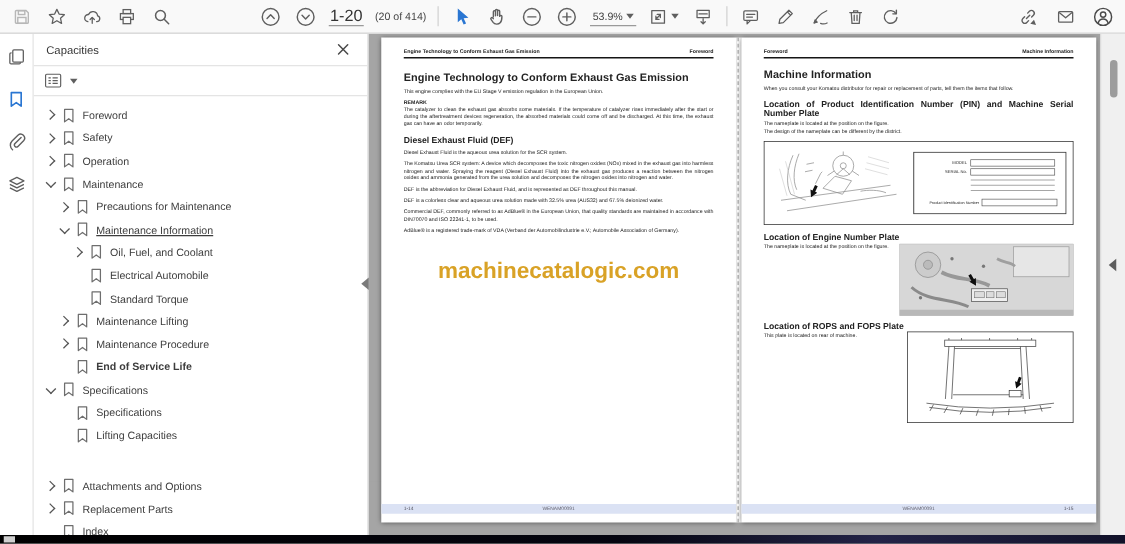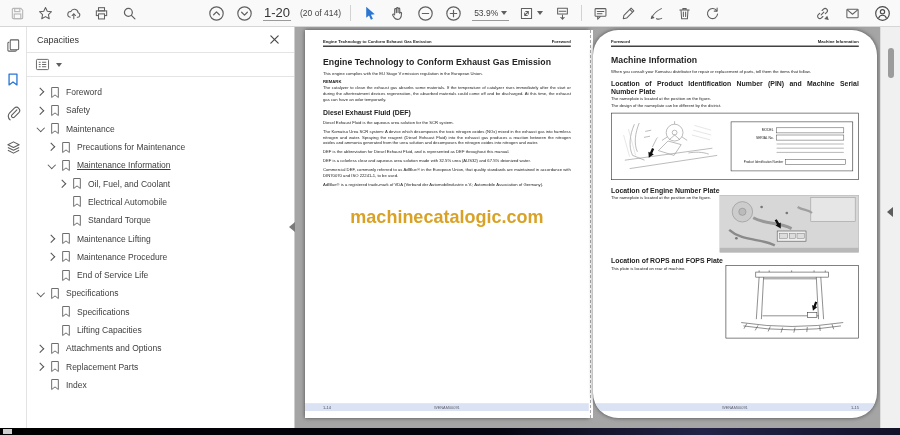--- a/index.html
+++ b/index.html
@@ -43,21 +43,21 @@
   .chev.none::before{border:none;}
   .bmk{margin:0 6px 0 3px;display:flex;align-items:center;}
   .bm-label{font-size:8.5px;color:#3d3d3d;white-space:nowrap;}
   .bm-row.selected .bm-label{text-decoration:underline;}
 
   
   #doc{position:absolute;left:295px;top:27px;width:585px;height:358px;background:#a5a5a5;z-index:1;text-decoration:underline;}
   .page{position:absolute;top:3px;width:284px;height:388px;background:#fff;
     box-shadow:0 0 4px rgba(0,0,0,.55);overflow:hidden;}
   #pageL{left:10px;}
-  #pageR{left:298px;border-radius:25px;}
+  #pageR{left:298px;}
   #pagegap{position:absolute;left:294px;top:3px;width:4px;height:388px;background:#fdfdfd;}
   #pagegap::before{content:"";position:absolute;left:1px;top:0;bottom:0;border-left:1px dashed #a8a8a8;}
 
   .pz{width:473px;height:647px;transform:scale(0.6);transform-origin:0 0;
     padding:16px 30px 0;position:relative;color:#222;}
   .phead{display:flex;justify-content:space-between;align-items:flex-end;
     font-size:7px;font-weight:bold;padding-bottom:3px;border-bottom:2px solid #151515;}
   .h1{font-size:14.5px;font-weight:bold;margin-top:18px;letter-spacing:.1px;}
   .h2{font-size:11.5px;font-weight:bold;margin-top:11px;text-align:justify;}
   .p{font-size:7px;line-height:9.6px;text-align:justify;margin-top:5.5px;}
@@ -303,20 +303,29 @@
         <div class="bm-row" style="padding-left: 2px;">
           <span class="chev collapsed"></span>
           <span class="bmk">
             <svg width="10" height="13" viewBox="0 0 12 15" fill="none" stroke="#6e6e6e" stroke-width="1.2" stroke-linejoin="round">
               <path d="M2 1.5h8v12L6 10.4 2 13.5z"></path>
             </svg>
           </span>
           <span class="bm-label">Safety</span>
         </div>
         <div class="bm-row" style="padding-left: 2px;">
+          <span class="chev collapsed"></span>
+          <span class="bmk">
+            <svg width="10" height="13" viewBox="0 0 12 15" fill="none" stroke="#6e6e6e" stroke-width="1.2" stroke-linejoin="round">
+              <path d="M2 1.5h8v12L6 10.4 2 13.5z"></path>
+            </svg>
+          </span>
+          <span class="bm-label">Operation</span>
+        </div>
+        <div class="bm-row" style="padding-left: 2px;">
           <span class="chev expanded"></span>
           <span class="bmk">
             <svg width="10" height="13" viewBox="0 0 12 15" fill="none" stroke="#6e6e6e" stroke-width="1.2" stroke-linejoin="round">
               <path d="M2 1.5h8v12L6 10.4 2 13.5z"></path>
             </svg>
           </span>
           <span class="bm-label">Maintenance</span>
         </div>
         <div class="bm-row" style="padding-left: 13px;">
           <span class="chev collapsed"></span>
@@ -374,57 +383,57 @@
         </div>
         <div class="bm-row" style="padding-left: 13px;">
           <span class="chev collapsed"></span>
           <span class="bmk">
             <svg width="10" height="13" viewBox="0 0 12 15" fill="none" stroke="#6e6e6e" stroke-width="1.2" stroke-linejoin="round">
               <path d="M2 1.5h8v12L6 10.4 2 13.5z"></path>
             </svg>
           </span>
           <span class="bm-label">Maintenance Procedure</span>
         </div>
+        <div class="bm-row" style="padding-left: 13px; font-weight: bold;">
+          <span class="chev none"></span>
+          <span class="bmk">
+            <svg width="10" height="13" viewBox="0 0 12 15" fill="none" stroke="#6e6e6e" stroke-width="1.2" stroke-linejoin="round">
+              <path d="M2 1.5h8v12L6 10.4 2 13.5z"></path>
+            </svg>
+          </span>
+          <span class="bm-label">End of Service Life</span>
+        </div>
+        <div class="bm-row" style="padding-left: 2px;">
+          <span class="chev expanded"></span>
+          <span class="bmk">
+            <svg width="10" height="13" viewBox="0 0 12 15" fill="none" stroke="#6e6e6e" stroke-width="1.2" stroke-linejoin="round">
+              <path d="M2 1.5h8v12L6 10.4 2 13.5z"></path>
+            </svg>
+          </span>
+          <span class="bm-label">Specifications</span>
+        </div>
         <div class="bm-row" style="padding-left: 13px;">
           <span class="chev none"></span>
           <span class="bmk">
             <svg width="10" height="13" viewBox="0 0 12 15" fill="none" stroke="#6e6e6e" stroke-width="1.2" stroke-linejoin="round">
               <path d="M2 1.5h8v12L6 10.4 2 13.5z"></path>
             </svg>
           </span>
-          <span class="bm-label">End of Service Life</span>
-        </div>
-        <div class="bm-row" style="padding-left: 2px;">
-          <span class="chev expanded"></span>
-          <span class="bmk">
-            <svg width="10" height="13" viewBox="0 0 12 15" fill="none" stroke="#6e6e6e" stroke-width="1.2" stroke-linejoin="round">
-              <path d="M2 1.5h8v12L6 10.4 2 13.5z"></path>
-            </svg>
-          </span>
           <span class="bm-label">Specifications</span>
         </div>
         <div class="bm-row" style="padding-left: 13px;">
           <span class="chev none"></span>
           <span class="bmk">
             <svg width="10" height="13" viewBox="0 0 12 15" fill="none" stroke="#6e6e6e" stroke-width="1.2" stroke-linejoin="round">
               <path d="M2 1.5h8v12L6 10.4 2 13.5z"></path>
             </svg>
           </span>
-          <span class="bm-label">Specifications</span>
-        </div>
-        <div class="bm-row" style="padding-left: 13px;">
-          <span class="chev none"></span>
-          <span class="bmk">
-            <svg width="10" height="13" viewBox="0 0 12 15" fill="none" stroke="#6e6e6e" stroke-width="1.2" stroke-linejoin="round">
-              <path d="M2 1.5h8v12L6 10.4 2 13.5z"></path>
-            </svg>
-          </span>
           <span class="bm-label">Lifting Capacities</span>
         </div>
-        <div class="bm-row" style="padding-left: 2px;">
+        <div class="bm-row" style="padding-left: 2px; margin-top: 22px;">
           <span class="chev collapsed"></span>
           <span class="bmk">
             <svg width="10" height="13" viewBox="0 0 12 15" fill="none" stroke="#6e6e6e" stroke-width="1.2" stroke-linejoin="round">
               <path d="M2 1.5h8v12L6 10.4 2 13.5z"></path>
             </svg>
           </span>
           <span class="bm-label">Attachments and Options</span>
         </div>
         <div class="bm-row" style="padding-left: 2px;">
           <span class="chev collapsed"></span>

